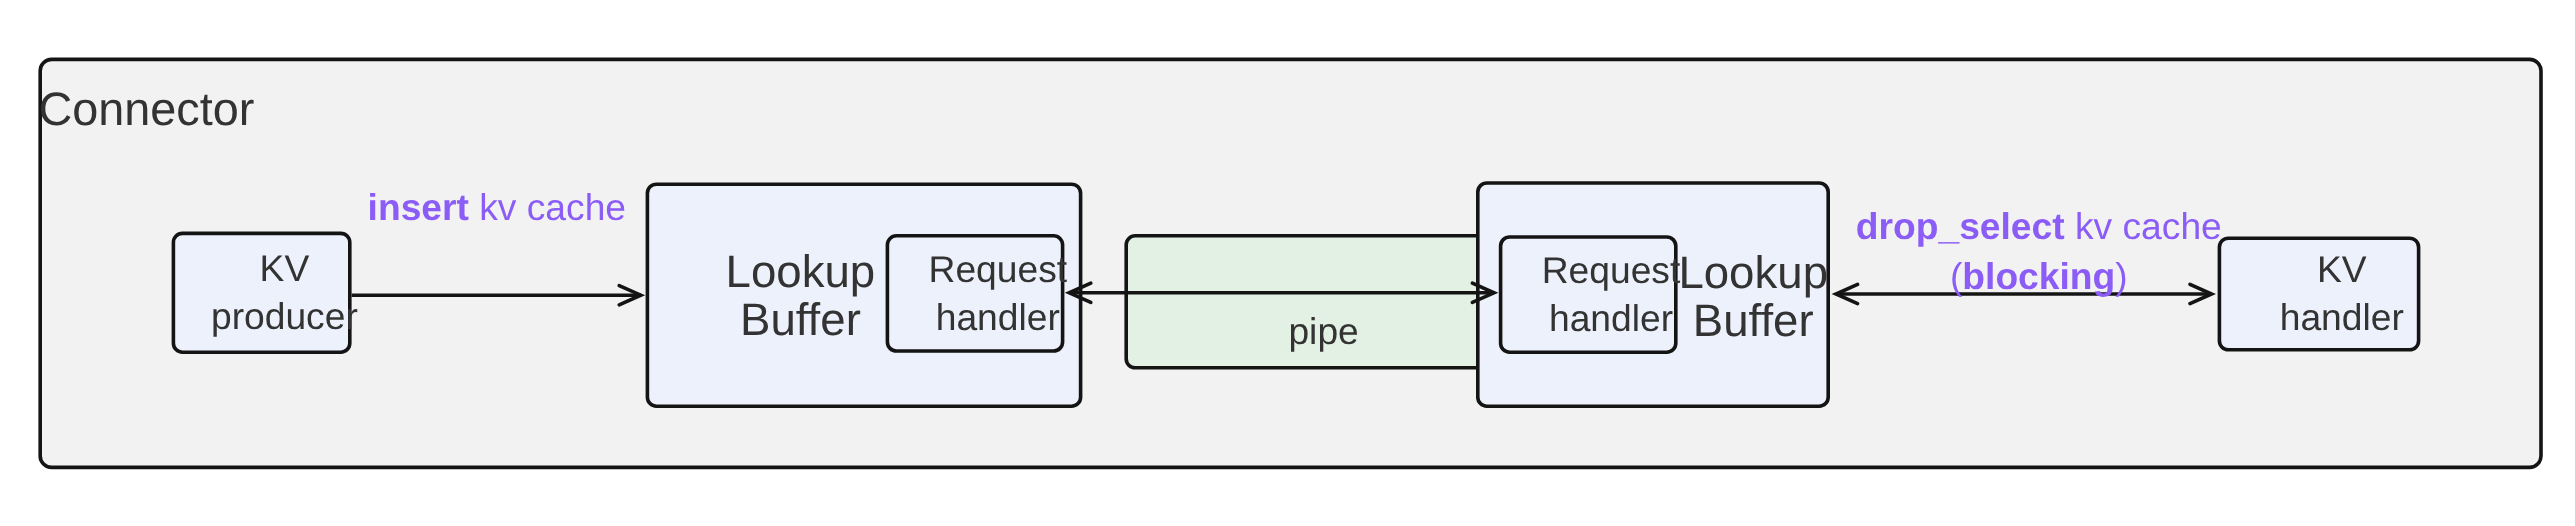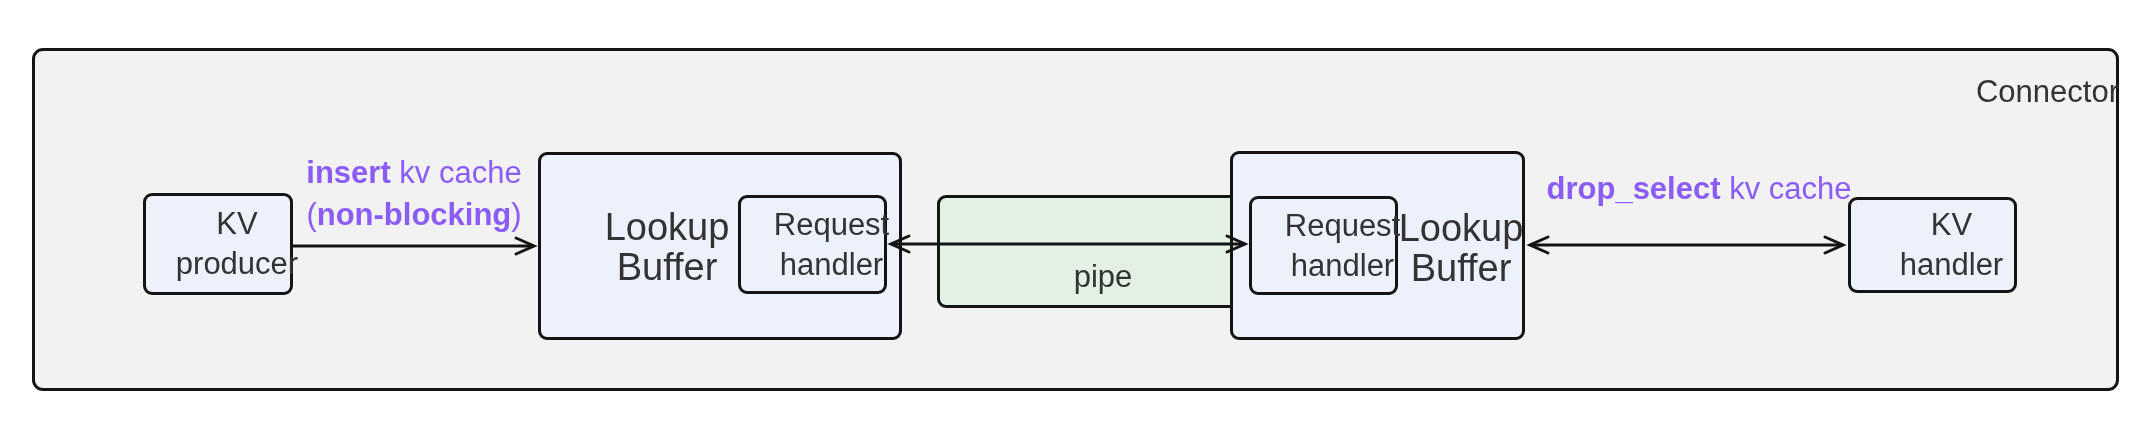--- a/index.html
+++ b/index.html
@@ -18,21 +18,21 @@
   .box{
     position:absolute;box-sizing:border-box;
     border:3px solid var(--border);border-radius:9px;
     background:var(--node-fill);z-index:1;
   }
   .group{
     background:var(--container-fill);border-radius:11px;z-index:0;
   }
   .group-title{
     position:absolute;left:32px;top:74px;width:2087px;
-    text-align:right;font-size:31px;line-height:36px;z-index:3;
+    text-align:left;font-size:39px;line-height:36px;z-index:3;
   }
   .node-text{
     display:flex;flex-direction:column;align-items:center;justify-content:center;
     width:100%;height:100%;font-size:31px;line-height:40px;text-align:center;padding-left:19px;
   }
   .lb-text{
     position:absolute;transform:translate(-50%,-50%);
     font-size:38px;line-height:40px;text-align:center;white-space:nowrap;
   }
   .pipe-box{
@@ -116,20 +116,20 @@
 
     <path class="edge-line" d="M293,246 L534,246" marker-end="url(#chev)"></path>
 
     <path class="edge-line" d="M891,244 L1245,244" marker-start="url(#chev)" marker-end="url(#chev)"></path>
 
     <path class="edge-line" d="M1530,245 L1843,245" marker-start="url(#chev)" marker-end="url(#chev)"></path>
   </svg>
 
   <div class="edge-label" style="left:414px;top:152px;">
     <div><b>insert</b><span> kv cache</span></div>
-    <div><span>(</span><b>non-blocking</b><span>)</span></div>
   </div>
 
   <div class="edge-label" style="left:1699px;top:152px;margin-top:16px;">
     <div><b>drop_select</b><span> kv cache</span></div>
+    <div><span>(</span><b>blocking</b><span>)</span></div>
   </div>
 
 </div>
 
 </body></html>

